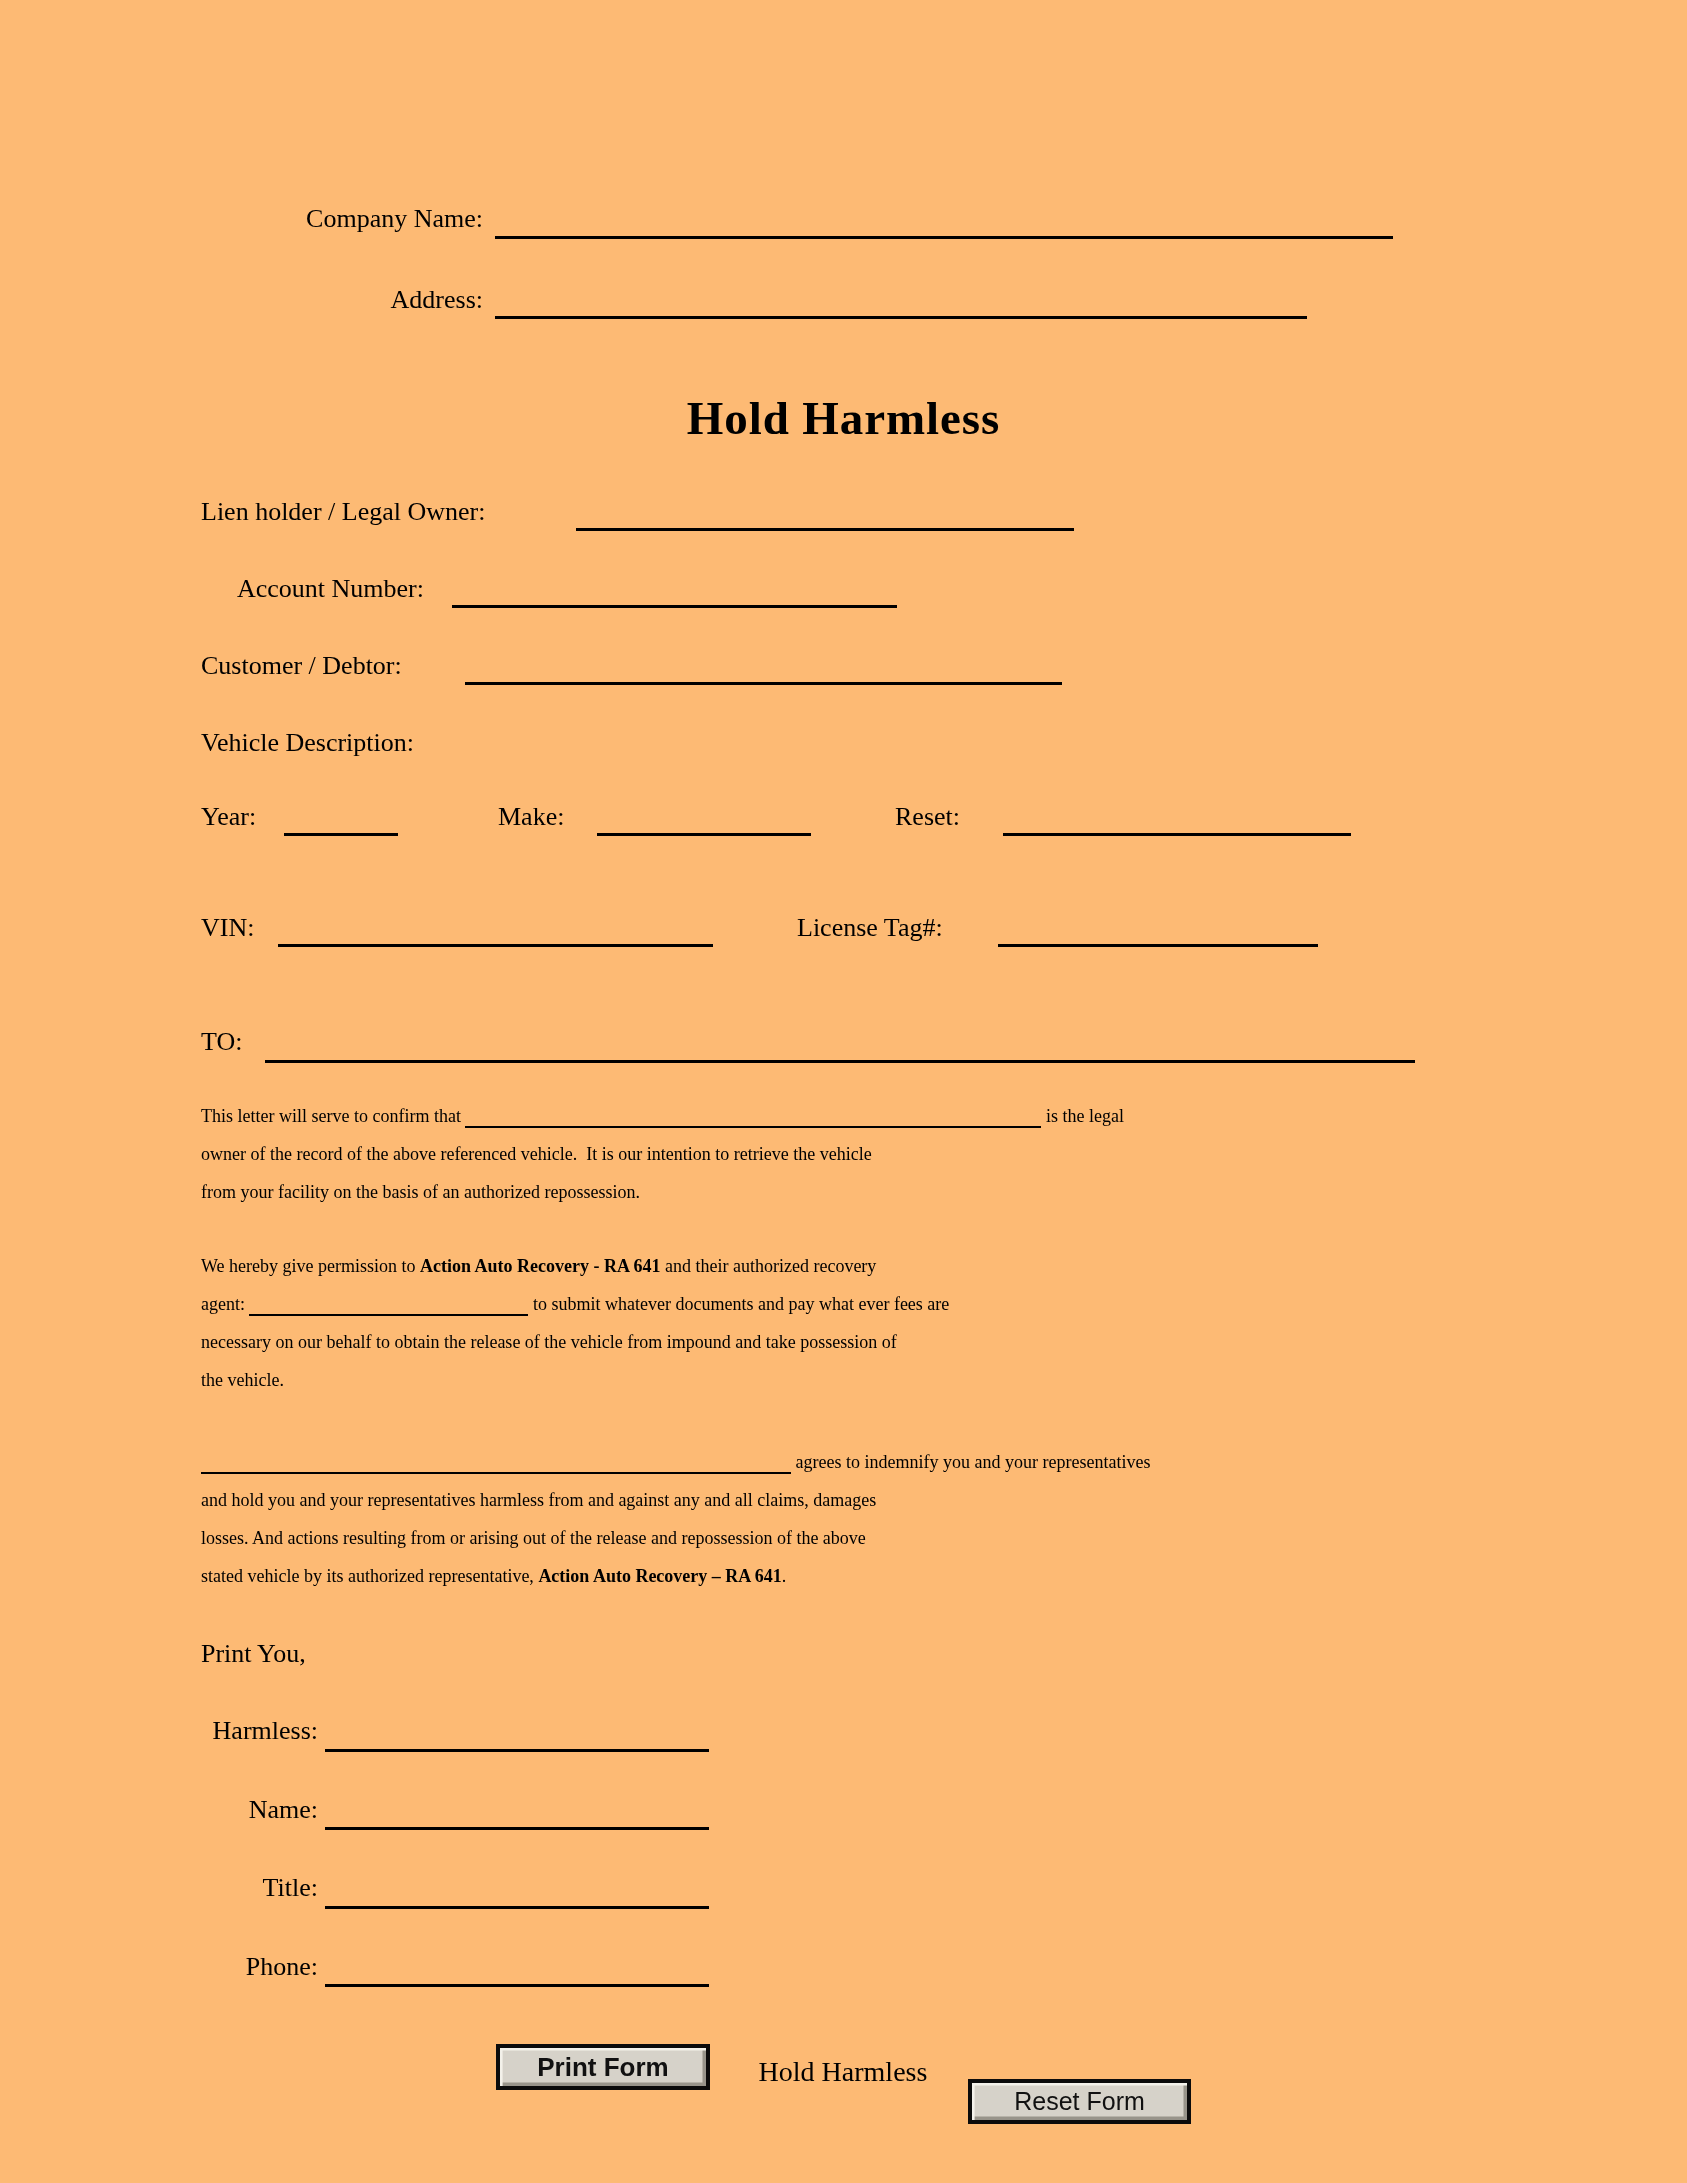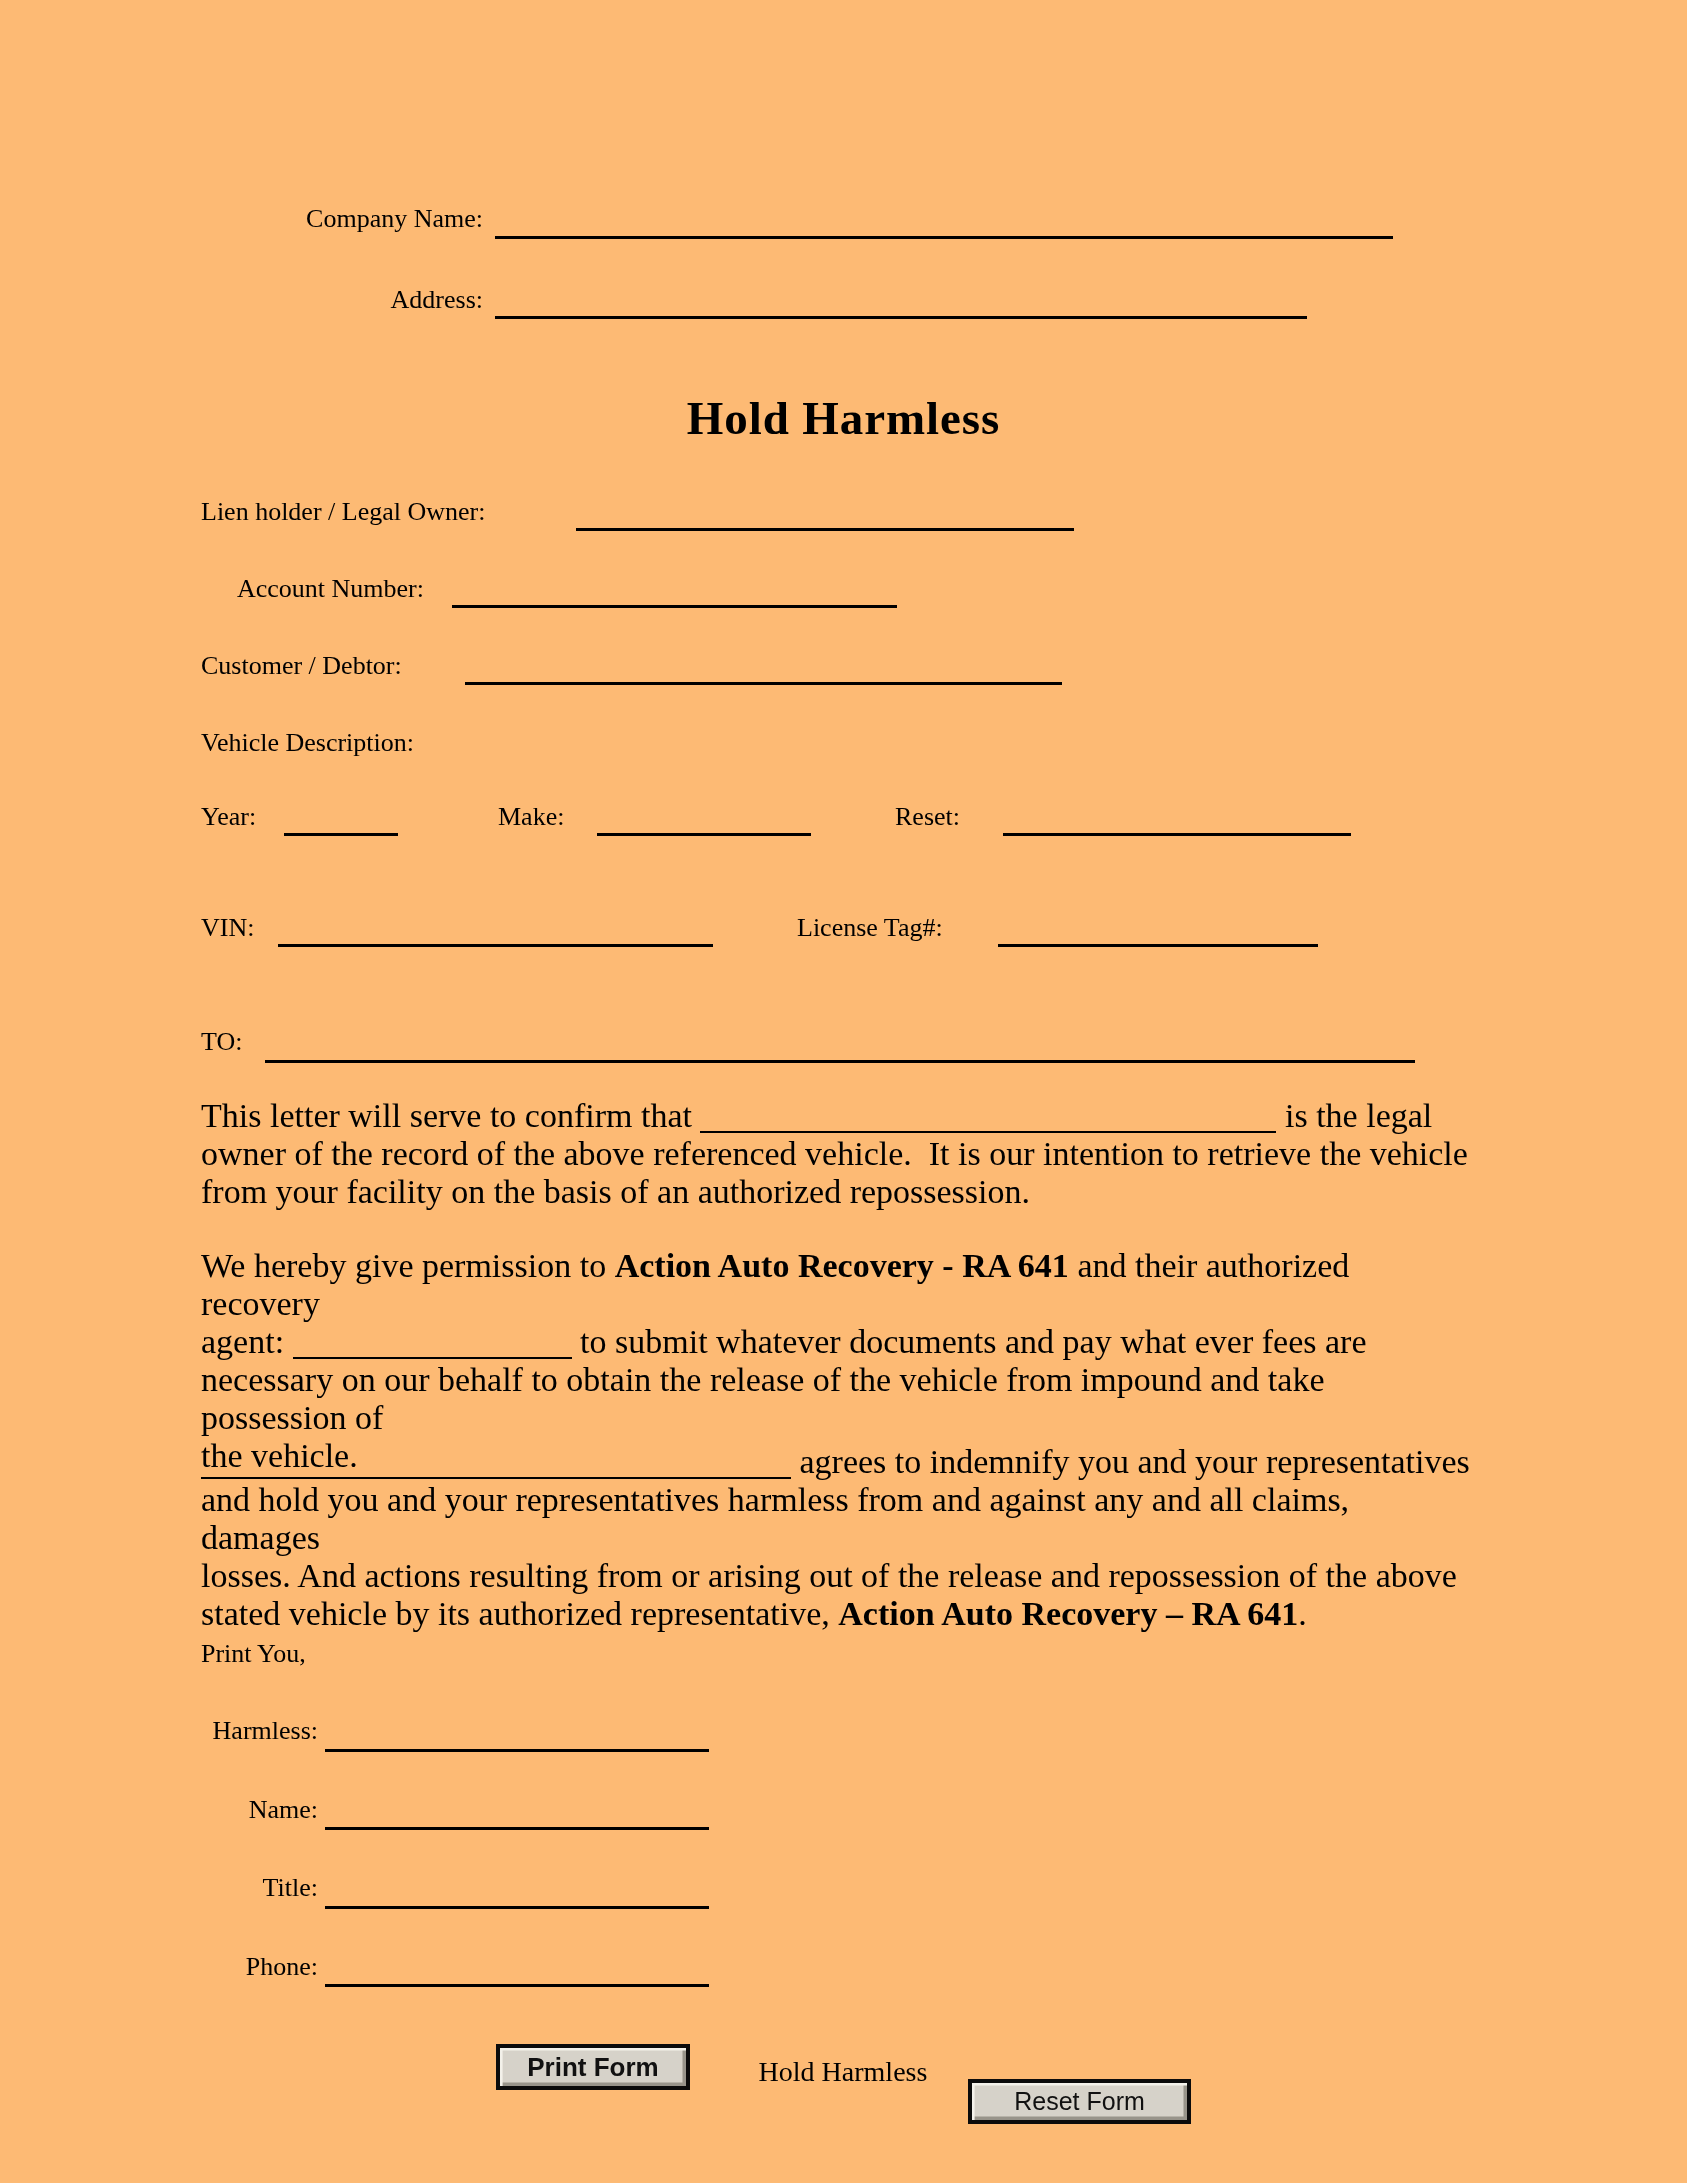--- a/index.html
+++ b/index.html
@@ -14,21 +14,21 @@
   }
   .abs{position:absolute;line-height:1.15;white-space:nowrap;}
   .lbl-right{text-align:right;}
   .fill-line{position:absolute;height:2.6px;background:#000;}
   .doc-title{
     position:absolute;left:0;top:391px;width:1687px;
     text-align:center;font-size:47px;font-weight:bold;letter-spacing:0.9px;
   }
   .para{
     position:absolute;left:201px;width:1275px;
-    line-height:38px;font-size:34px;white-space:normal;
+    line-height:38px;font-size:18px;white-space:normal;
   }
   .para b{font-weight:bold;}
   .blank{
     display:inline-block;height:26px;
     border-bottom:2.6px solid #000;
     vertical-align:-6.1px;
   }
   .btn{
     position:absolute;height:46px;
     box-sizing:border-box;
@@ -101,20 +101,20 @@
 
   <div class="abs lbl-right" style="left:131px;top:1795px;width:187px;">Name:</div>
   <div class="fill-line" style="left:325px;top:1827px;width:384px;"></div>
 
   <div class="abs lbl-right" style="left:131px;top:1873px;width:187px;">Title:</div>
   <div class="fill-line" style="left:325px;top:1906px;width:384px;"></div>
 
   <div class="abs lbl-right" style="left:131px;top:1952px;width:187px;">Phone:</div>
   <div class="fill-line" style="left:325px;top:1984px;width:384px;"></div>
 
-  <button class="btn btn-bold" style="left:496px;top:2044px;width:194px;">Print Form</button>
+  <button class="btn btn-bold" style="left:496px;top:2044px;width:214px;">Print Form</button>
 
   <div class="footer-doc-label">Hold Harmless</div>
 
   <button class="btn" style="left:968px;top:2046px;width:223px;height:45px;margin-top:33px;">Reset Form</button>
 
 </div>
 
 
 </body></html>

